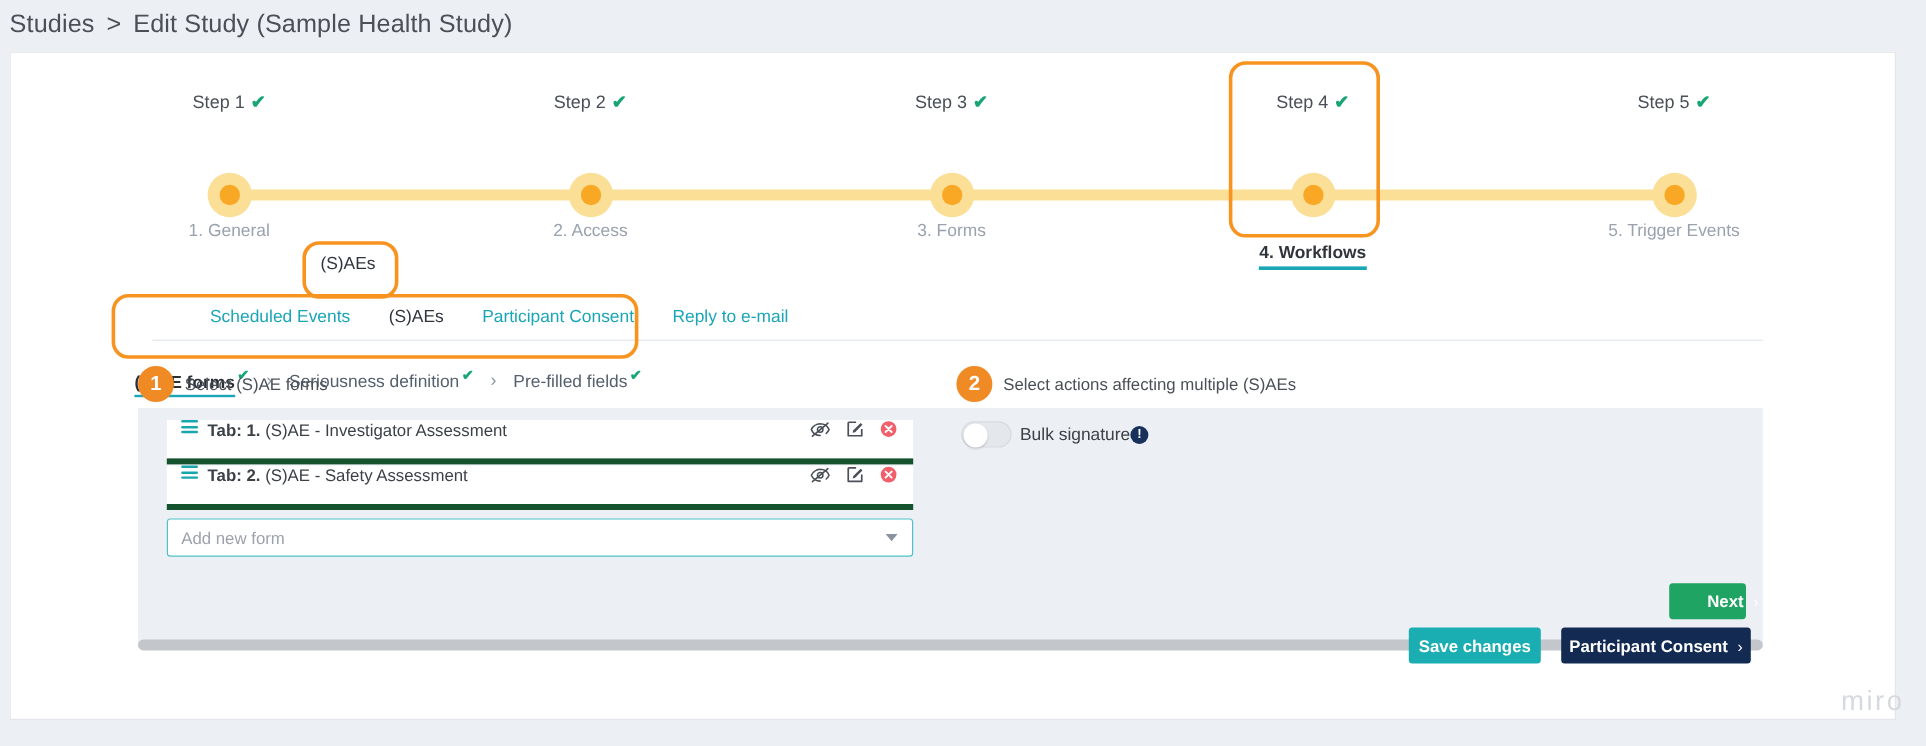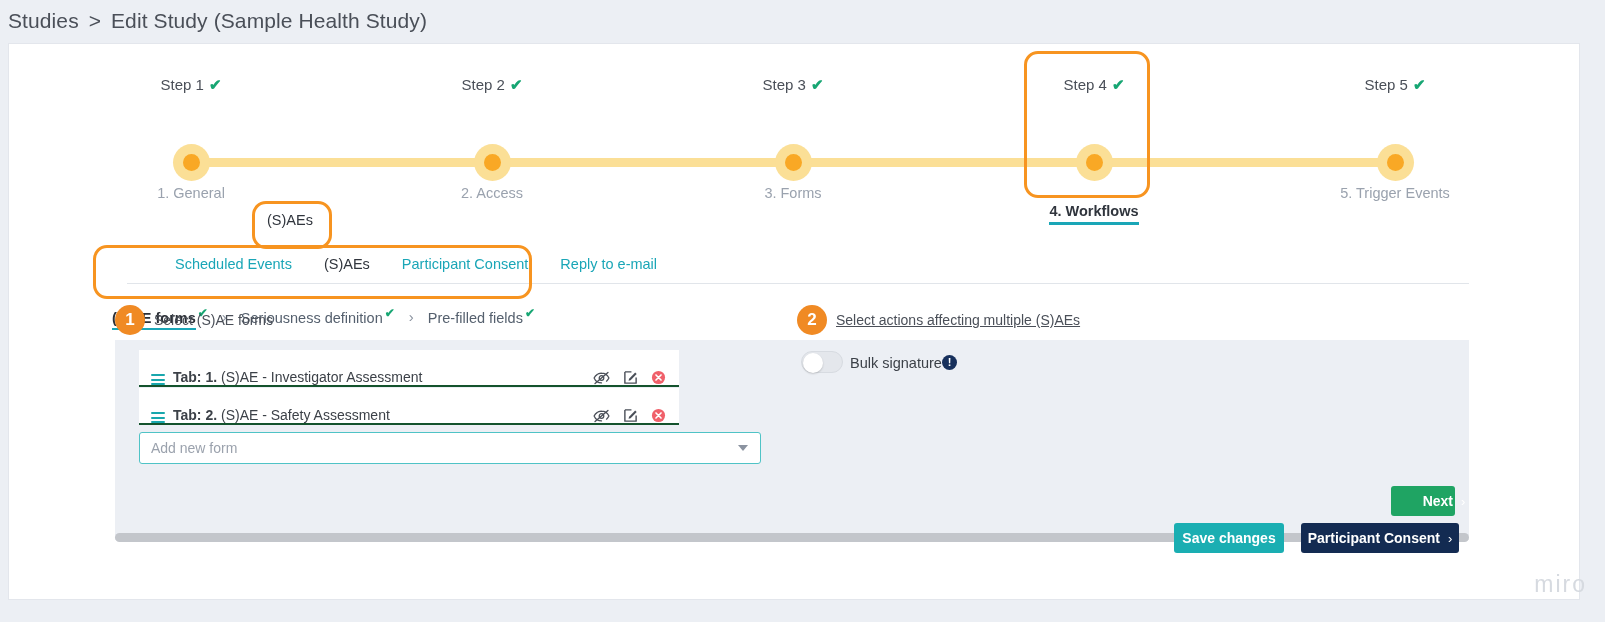--- a/index.html
+++ b/index.html
@@ -108,23 +108,23 @@
     position:absolute; width:30px; height:30px; border-radius:50%;
     background:#f08a24; color:#fff; font-size:17px; font-weight:bold;
     display:flex; align-items:center; justify-content:center;
   }
   .panel-heading{
     position:absolute; font-size:14px; color:#4a4f58; white-space:nowrap;
   }
 
   
   .form-row{
-    position:absolute; left:130px; width:540px; height:37px;
-    background:#ffffff; border-bottom:2px solid #14532d;
-    display:flex; align-items:flex-end; box-sizing:border-box;
+    position:absolute; left:130px; width:622px; height:37px;
+    background:#ffffff; border-bottom:5px solid #14532d;
+    display:flex; align-items:flex-start; box-sizing:border-box;
   }
   .drag-handle{
     margin-left:12px; width:14px; height:11px; position:relative; flex:none;
   }
   .drag-handle i{
     position:absolute; left:0; width:14px; height:2px; background:#19a7ad; border-radius:1px;
   }
   .drag-handle i:nth-child(1){ top:0; }
   .drag-handle i:nth-child(2){ top:4.5px; }
   .drag-handle i:nth-child(3){ top:9px; }
@@ -343,21 +343,21 @@
       </span>
     </span>
   </div>
 
   <div class="select-box" style="top:388px;">
     <span class="ph">Add new form</span>
     <span class="caret"></span>
   </div>
 
   <div class="badge" style="left:788px; top:261px;">2</div>
-  <div class="panel-heading" style="left:827px; top:268px;text-decoration:underline;">Select actions affecting multiple (S)AEs</div>
+  <div class="panel-heading" style="left:827px; top:268px;">Select actions affecting multiple (S)AEs</div>
 
   <div class="toggle" style="left:792px; top:307px;">
     <span class="knob"></span>
   </div>
   <div class="toggle-label" style="left:841px; top:311px;">Bulk signature</div>
   <div class="info-icon" style="left:933px; top:311px;">!</div>
 
   <div class="btn btn-next" style="left:1382px; top:442px; width:64px; height:30px;padding-left:42px;">
     <span>Next</span>
     <span class="arr">›</span>

